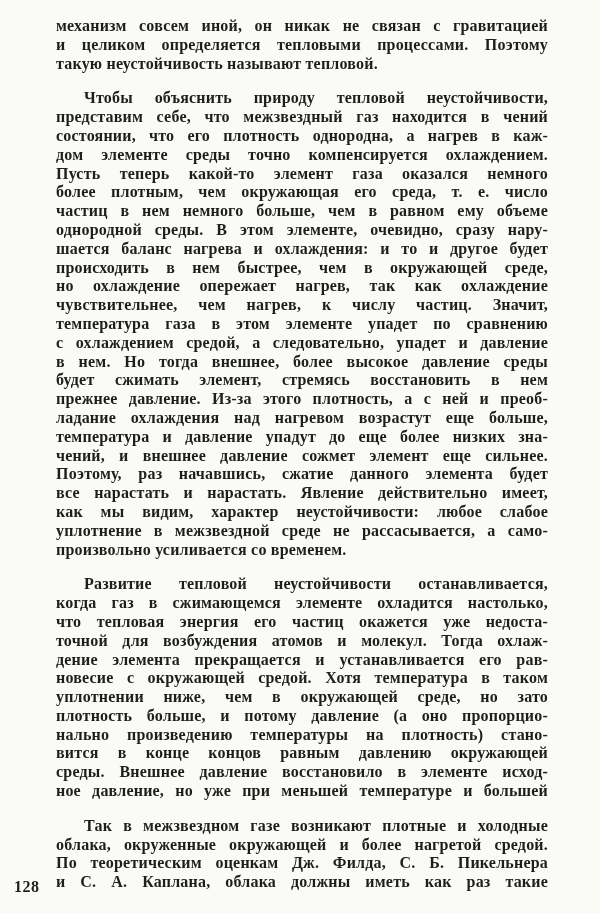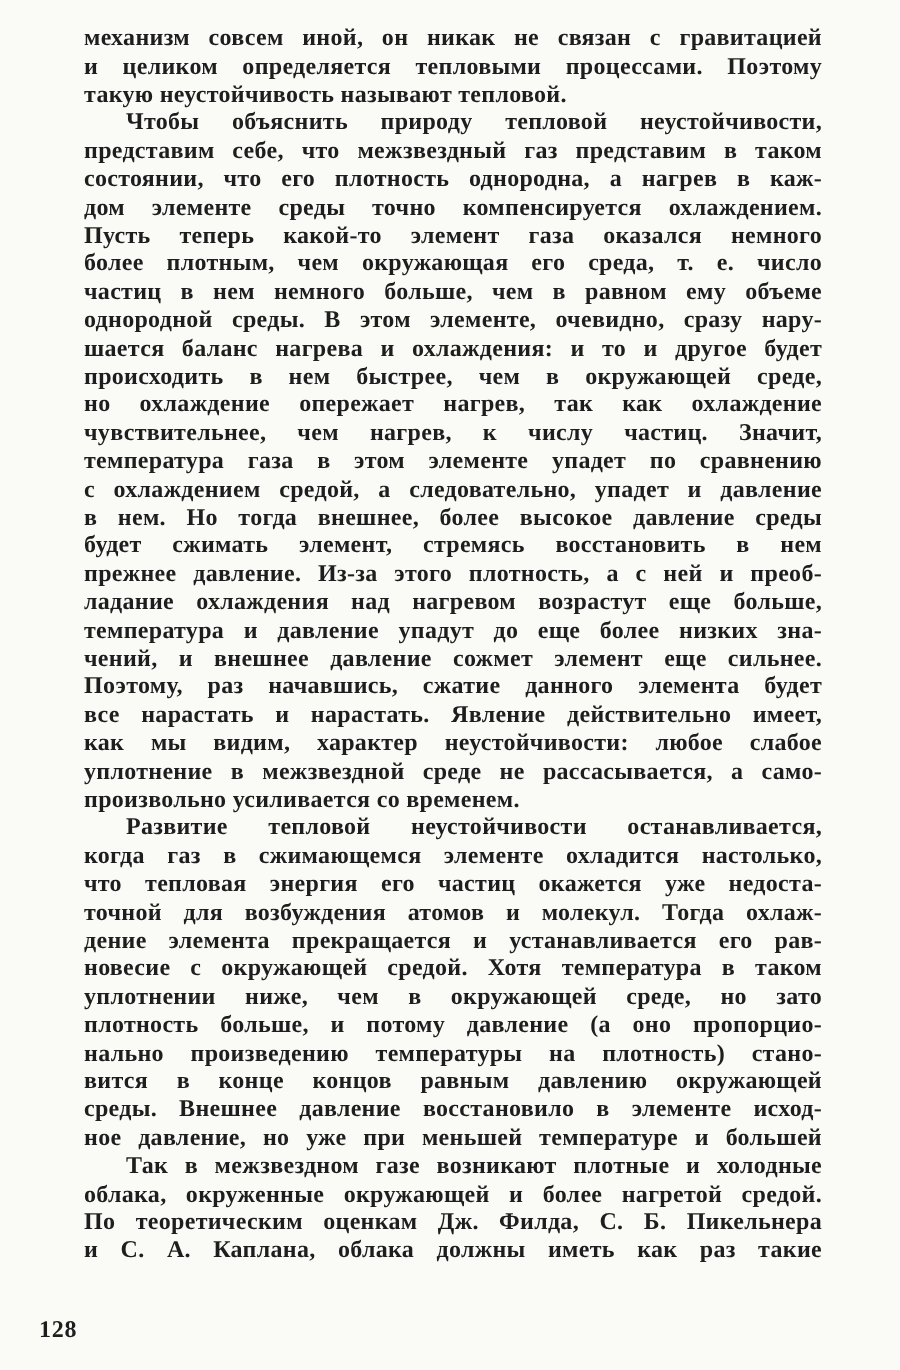--- a/index.html
+++ b/index.html
@@ -41,42 +41,43 @@
     overflow: visible;
     white-space: nowrap;
   }
   .line.just {
     white-space: normal;
     text-align: justify;
     text-align-last: justify;
   }
   .line.indent {
     text-indent: 28px;
+    margin-top: 16px;
   }
   .page-number {
     position: absolute;
-    left: 26px;
+    left: 14px;
     top: 878px;
     color: var(--ink);
     font-family: "Liberation Serif", "DejaVu Serif", serif;
     font-weight: 700;
     font-size: 16px;
     letter-spacing: 0.5px;
   }
 </style>
 </head>
 <body>
 
 <div class="scan-page">
   <div class="text-block" id="text-block">
       <div class="line just">механизм совсем иной, он никак не связан с гравитацией</div>
       <div class="line just">и целиком определяется тепловыми процессами. Поэтому</div>
       <div class="line">такую неустойчивость называют тепловой.</div>
       <div class="line just indent">Чтобы объяснить природу тепловой неустойчивости,</div>
-      <div class="line just">представим себе, что межзвездный газ представим в таком</div>
+      <div class="line just">представим себе, что межзвездный газ находится в чений</div>
       <div class="line just">состоянии, что его плотность однородна, а нагрев в каж-</div>
       <div class="line just">дом элементе среды точно компенсируется охлаждением.</div>
       <div class="line just">Пусть теперь какой-то элемент газа оказался немного</div>
       <div class="line just">более плотным, чем окружающая его среда, т. е. число</div>
       <div class="line just">частиц в нем немного больше, чем в равном ему объеме</div>
       <div class="line just">однородной среды. В этом элементе, очевидно, сразу нару-</div>
       <div class="line just">шается баланс нагрева и охлаждения: и то и другое будет</div>
       <div class="line just">происходить в нем быстрее, чем в окружающей среде,</div>
       <div class="line just">но охлаждение опережает нагрев, так как охлаждение</div>
       <div class="line just">чувствительнее, чем нагрев, к числу частиц. Значит,</div>

